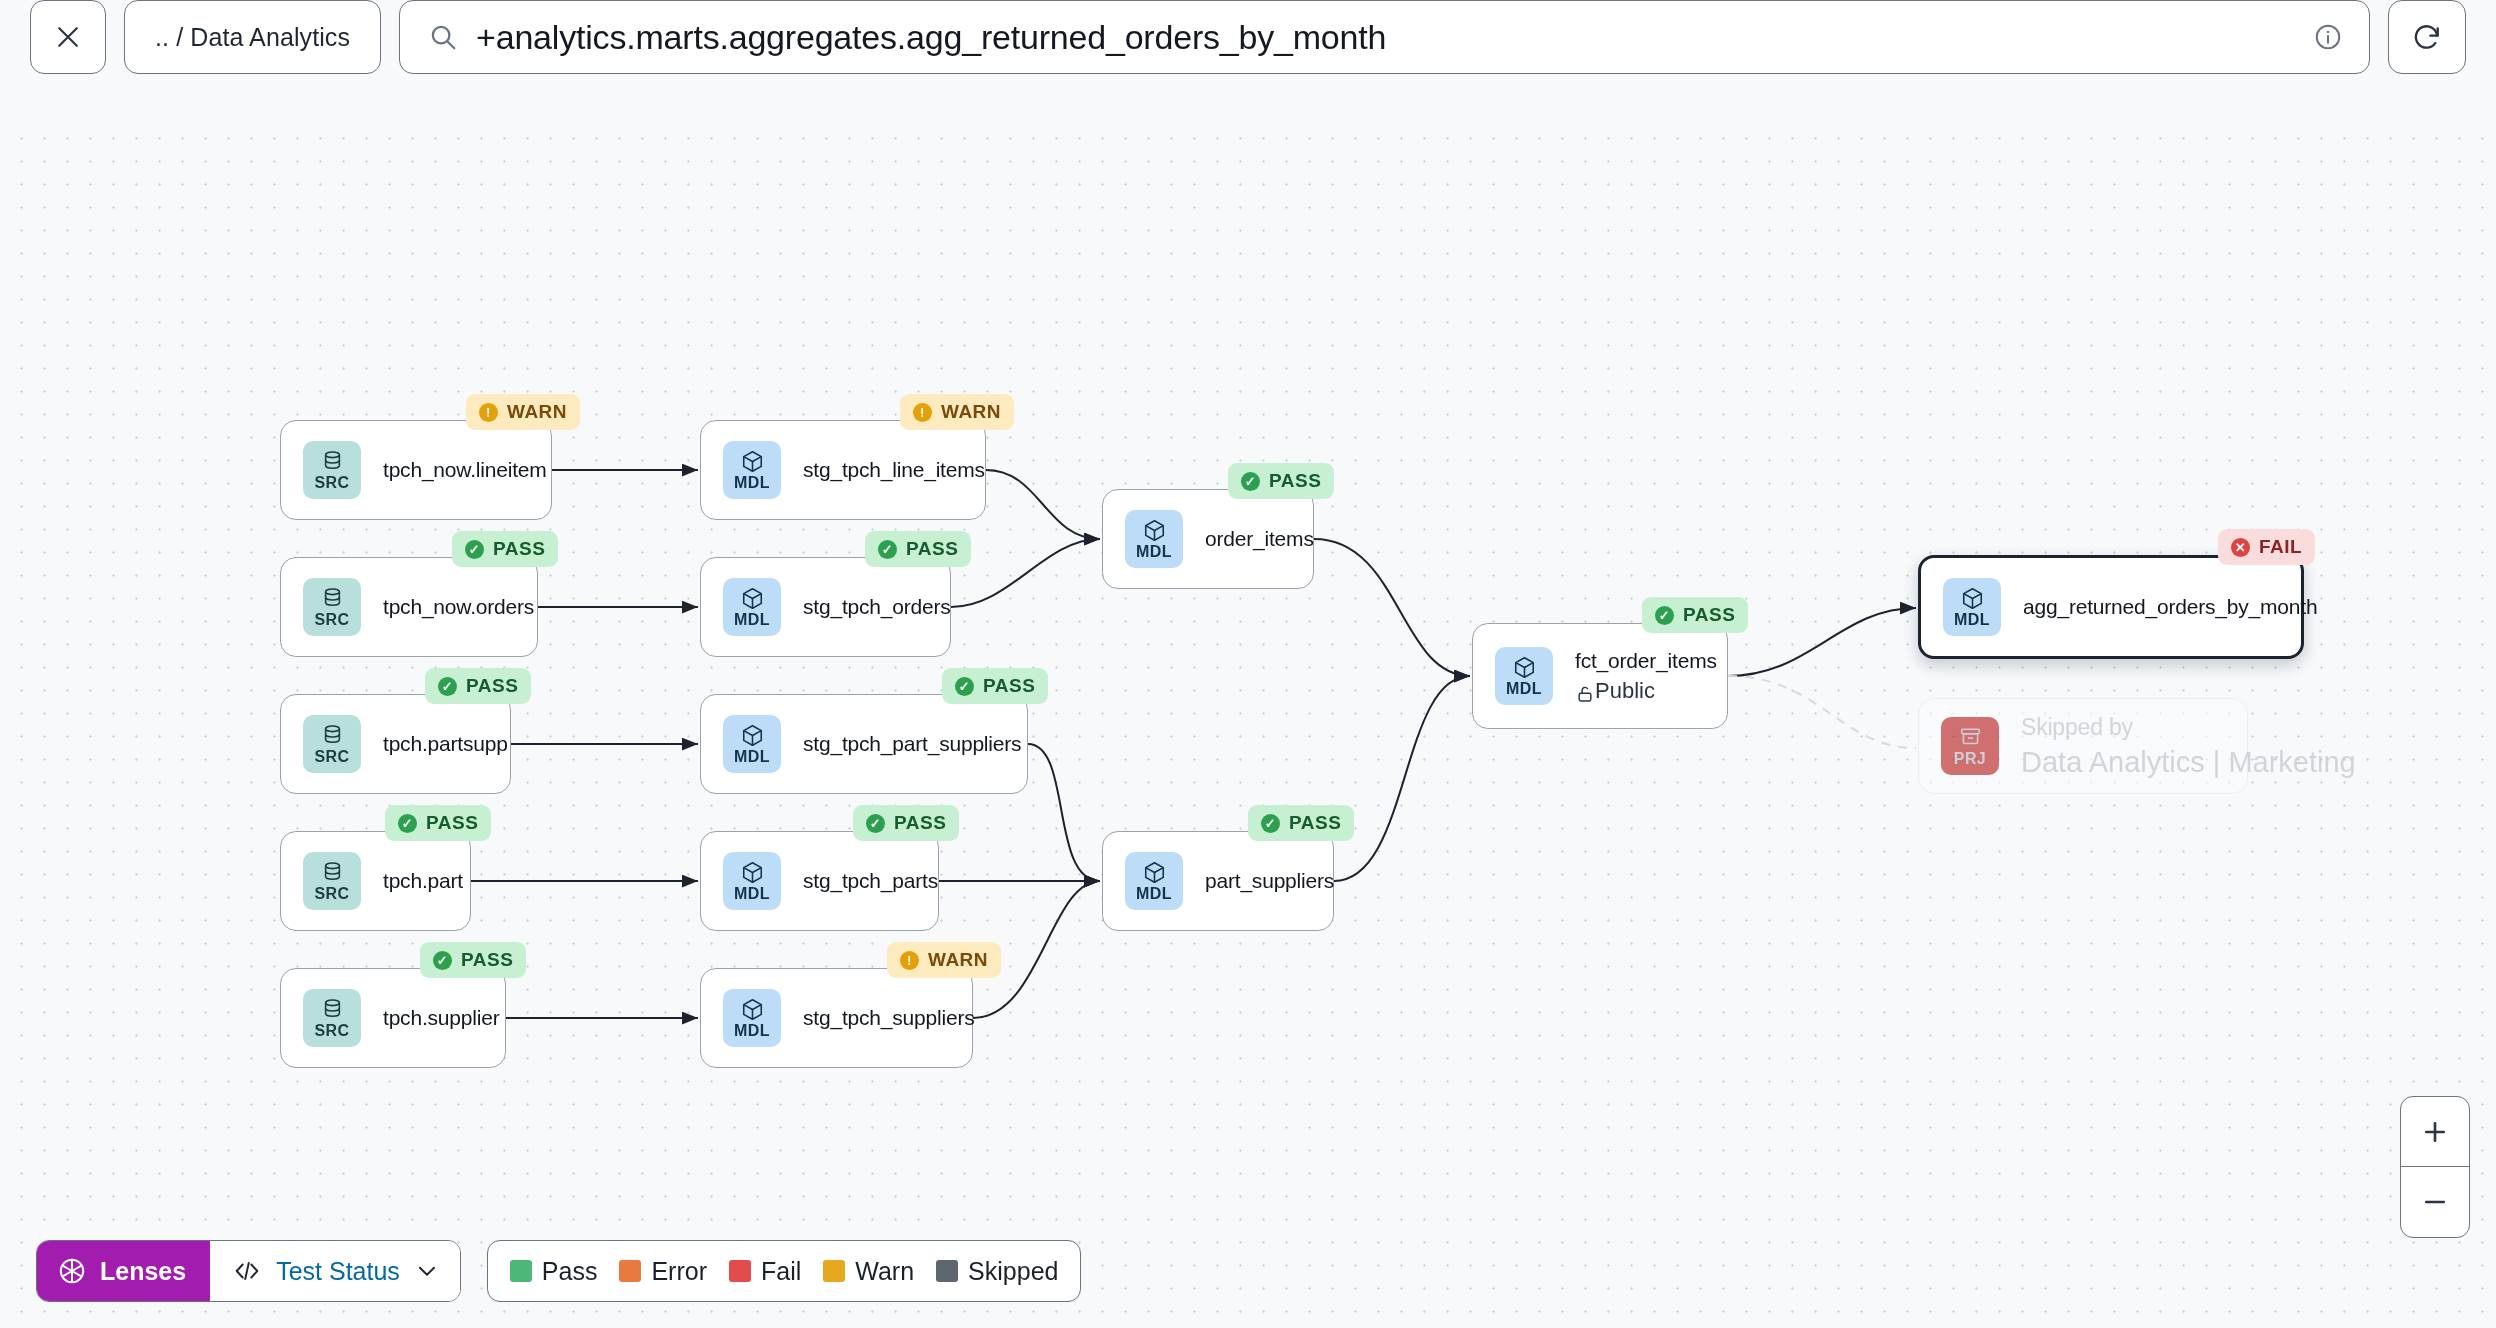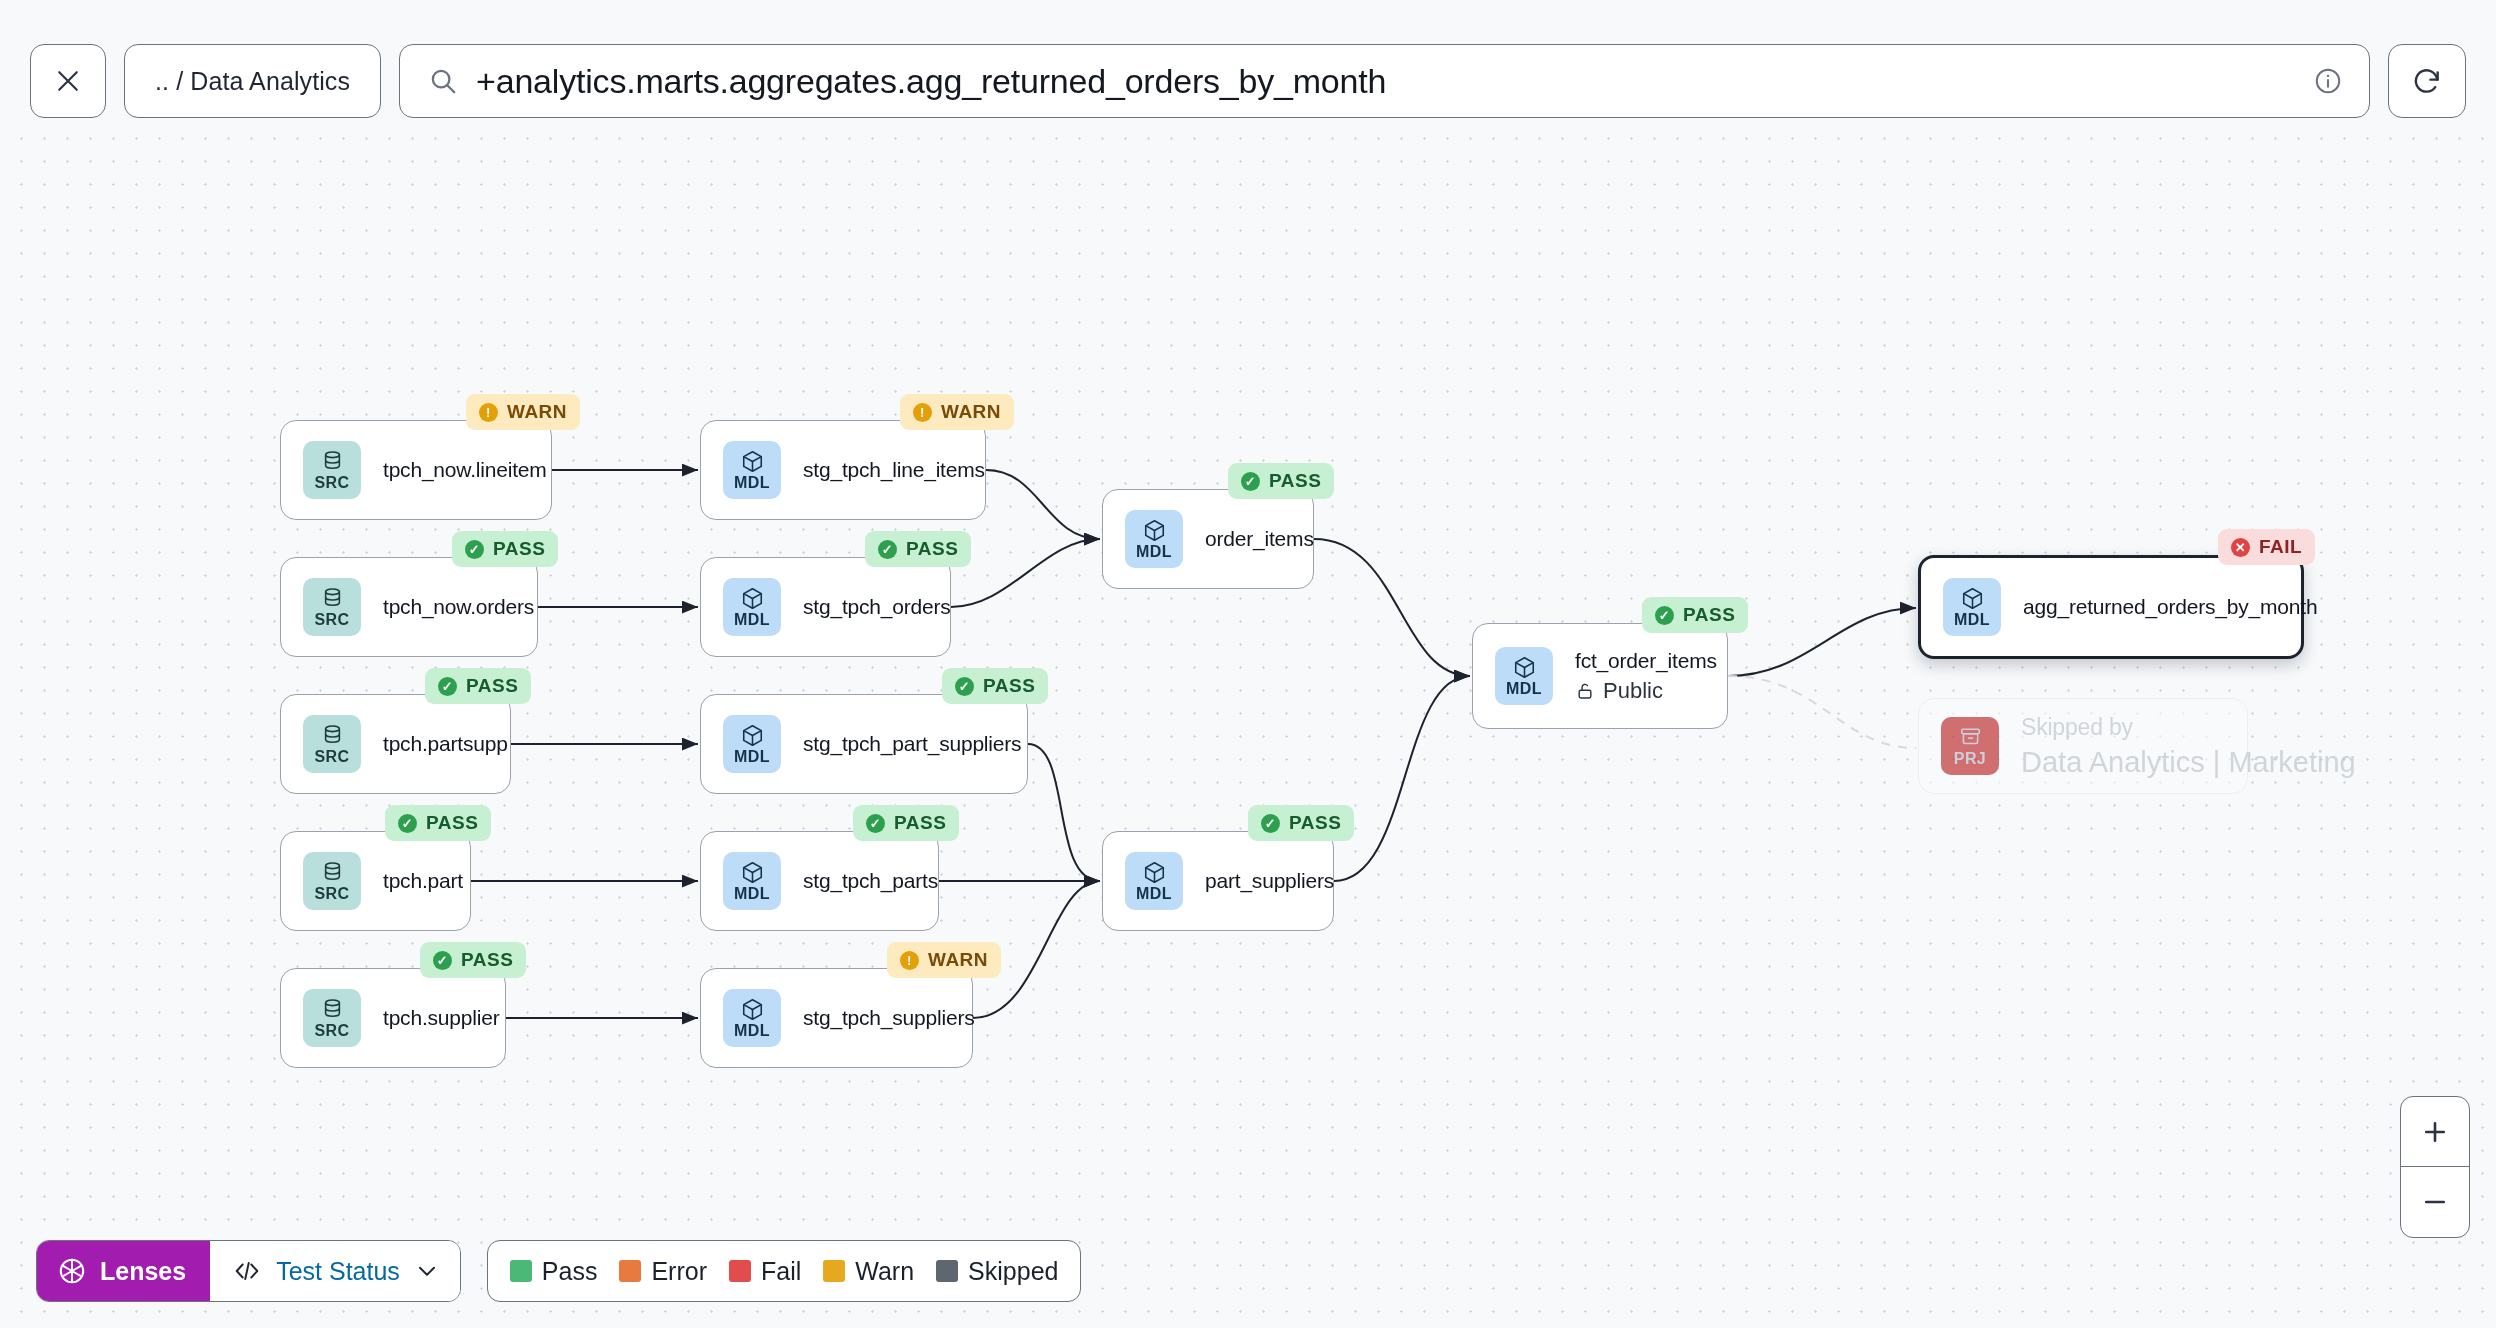--- a/index.html
+++ b/index.html
@@ -17,21 +17,21 @@
     background-color: #f7f9fb;
     background-image: radial-gradient(circle, #d2d7de 1.1px, transparent 1.2px);
     background-size: 23px 23px;
     background-position: 10px 12px;
   }
 
   
   #header {
     position: absolute; top: 0; left: 0; right: 0; height: 118px;
     background: #f7f9fb;
-    display: flex; align-items: flex-end; gap: 18px;
+    display: flex; align-items: flex-start; gap: 18px;
     padding: 0 30px;
     z-index: 40;
   }
   .hbtn {
     background: #ffffff;
     border: 1.6px solid #6b7280;
     border-radius: 14px;
     height: 74px;
     display: flex; align-items: center; justify-content: center;
     color: #2b3344;
@@ -91,21 +91,21 @@
     width: 58px; height: 58px; border-radius: 10px;
     display: flex; flex-direction: column; align-items: center; justify-content: center;
     gap: 1px; flex: none;
   }
   .tile.src { background: #b9dfdd; color: #1d3b3d; }
   .tile.mdl { background: #bcdcf7; color: #16324a; }
   .tile.prj { background: #b91c1c; color: #b4b8c6; }
   .tile .tlabel { font-size: 16px; font-weight: 600; letter-spacing: .4px; line-height: 1; }
   .ntext { display: flex; flex-direction: column; gap: 5px; min-width: 0; }
   .nname { font-size: 21px; color: #121722; letter-spacing: -0.2px; white-space: nowrap; }
-  .nsub { font-size: 22px; color: #2a3342; display: flex; align-items: center; gap: 8px; white-space: nowrap; }
+  .nsub { font-size: 22px; color: #2a3342; display: flex; align-items: flex-end; white-space: nowrap; }
   .node.ghost .nname { color: #b9bec9; font-size: 23px; }
   .node.ghost .nsub { color: #b9bec9; font-size: 29px; }
 
   
   .badge {
     position: absolute;
     height: 36px;
     border-radius: 9px;
     display: flex; align-items: center; gap: 9px;
     padding: 0 13px;

